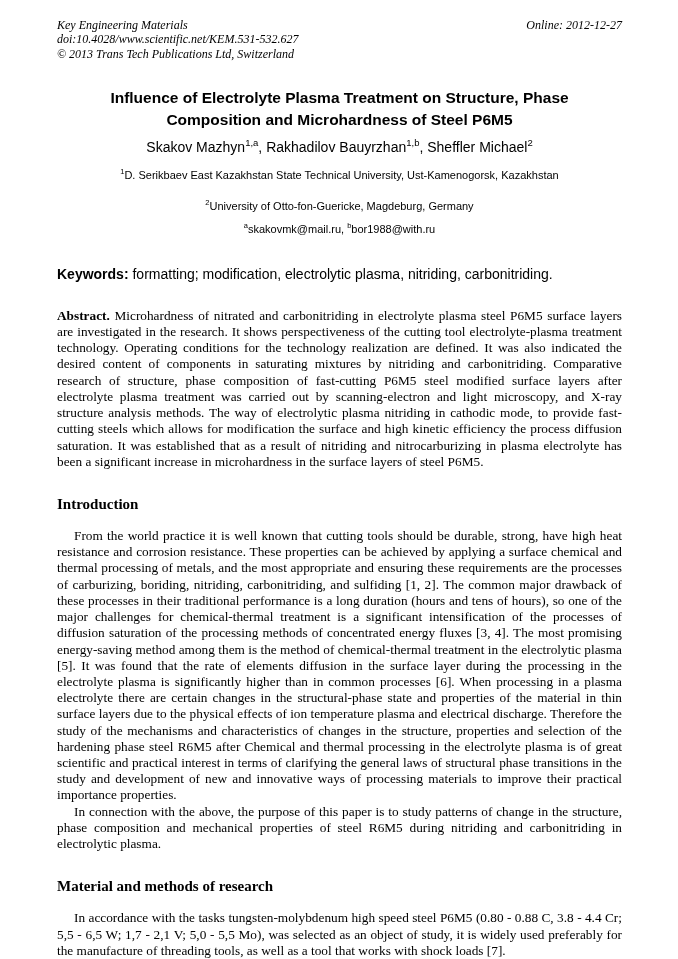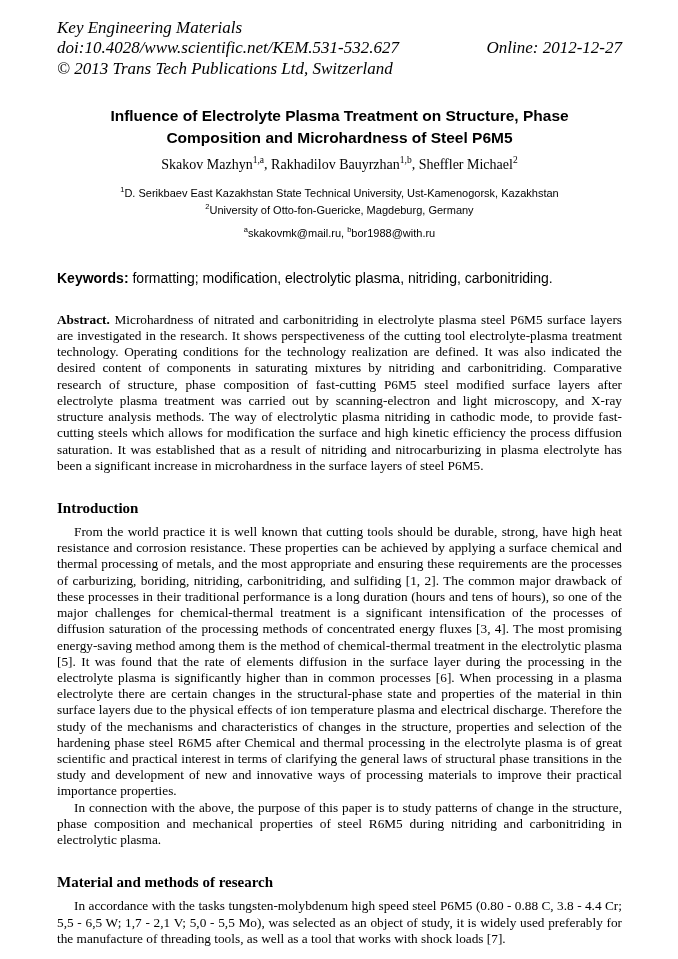--- a/index.html
+++ b/index.html
@@ -10,54 +10,54 @@
     background: #ffffff;
     color: #000000;
     box-sizing: border-box;
     padding: 18px 56px 30px 57px;
     font-family: "Liberation Serif", serif;
   }
   
   .jheader {
     display: flex;
     justify-content: space-between;
-    align-items: center;
+    align-items: flex-start;
     font-family: "Liberation Serif", serif;
     font-style: italic;
-    font-size: 17px;
+    font-size: 12px;
     line-height: 1.2;
     color: #000;
   }
   .jheader .lines div { white-space: nowrap; }
   .online { white-space: nowrap; }
   
   .title {
     margin-top: 26px;
     text-align: center;
     font-family: "Liberation Sans", sans-serif;
     font-weight: bold;
     font-size: 15.5px;
     line-height: 1.4;
   }
   .authors {
     margin-top: 7px;
     text-align: center;
-    font-family: Liberation Serif, serif;
+    font-family: Liberation Sans, sans-serif;
     font-size: 14px;
     line-height: 1.3;
   }
   sup { font-size: 68%; line-height: 0; }
   .affil, .emails {
     text-align: center;
     font-family: "Liberation Sans", sans-serif;
     font-size: 11px;
     line-height: 1.2;
   }
   .affil-1 { margin-top: 13px; }
-  .affil-2 { margin-top: 4px; }
+  .affil-2 { margin-top: 18px; }
   .emails  { margin-top: 10px; }
   
   .keywords {
     margin-top: 30px;
     font-family: "Liberation Sans", sans-serif;
     font-size: 14px;
     line-height: 1.25;
   }
   .keywords b { font-weight: bold; }
   
@@ -73,21 +73,21 @@
     font-family: "Liberation Serif", serif;
     font-weight: bold;
     font-size: 15px;
     margin-top: 26px;
     text-align: left;
   }
   .para {
     margin: 0;
     text-indent: 17px;
   }
-  .para.first { margin-top: 7px; }
+  .para.first { margin-top: 15px; }
 </style>
 </head>
 <body>
 
 <div class="page">
 
   <div class="jheader">
     <div class="lines">
       <div>Key Engineering Materials</div>
       <div>doi:10.4028/www.scientific.net/KEM.531-532.627</div>

